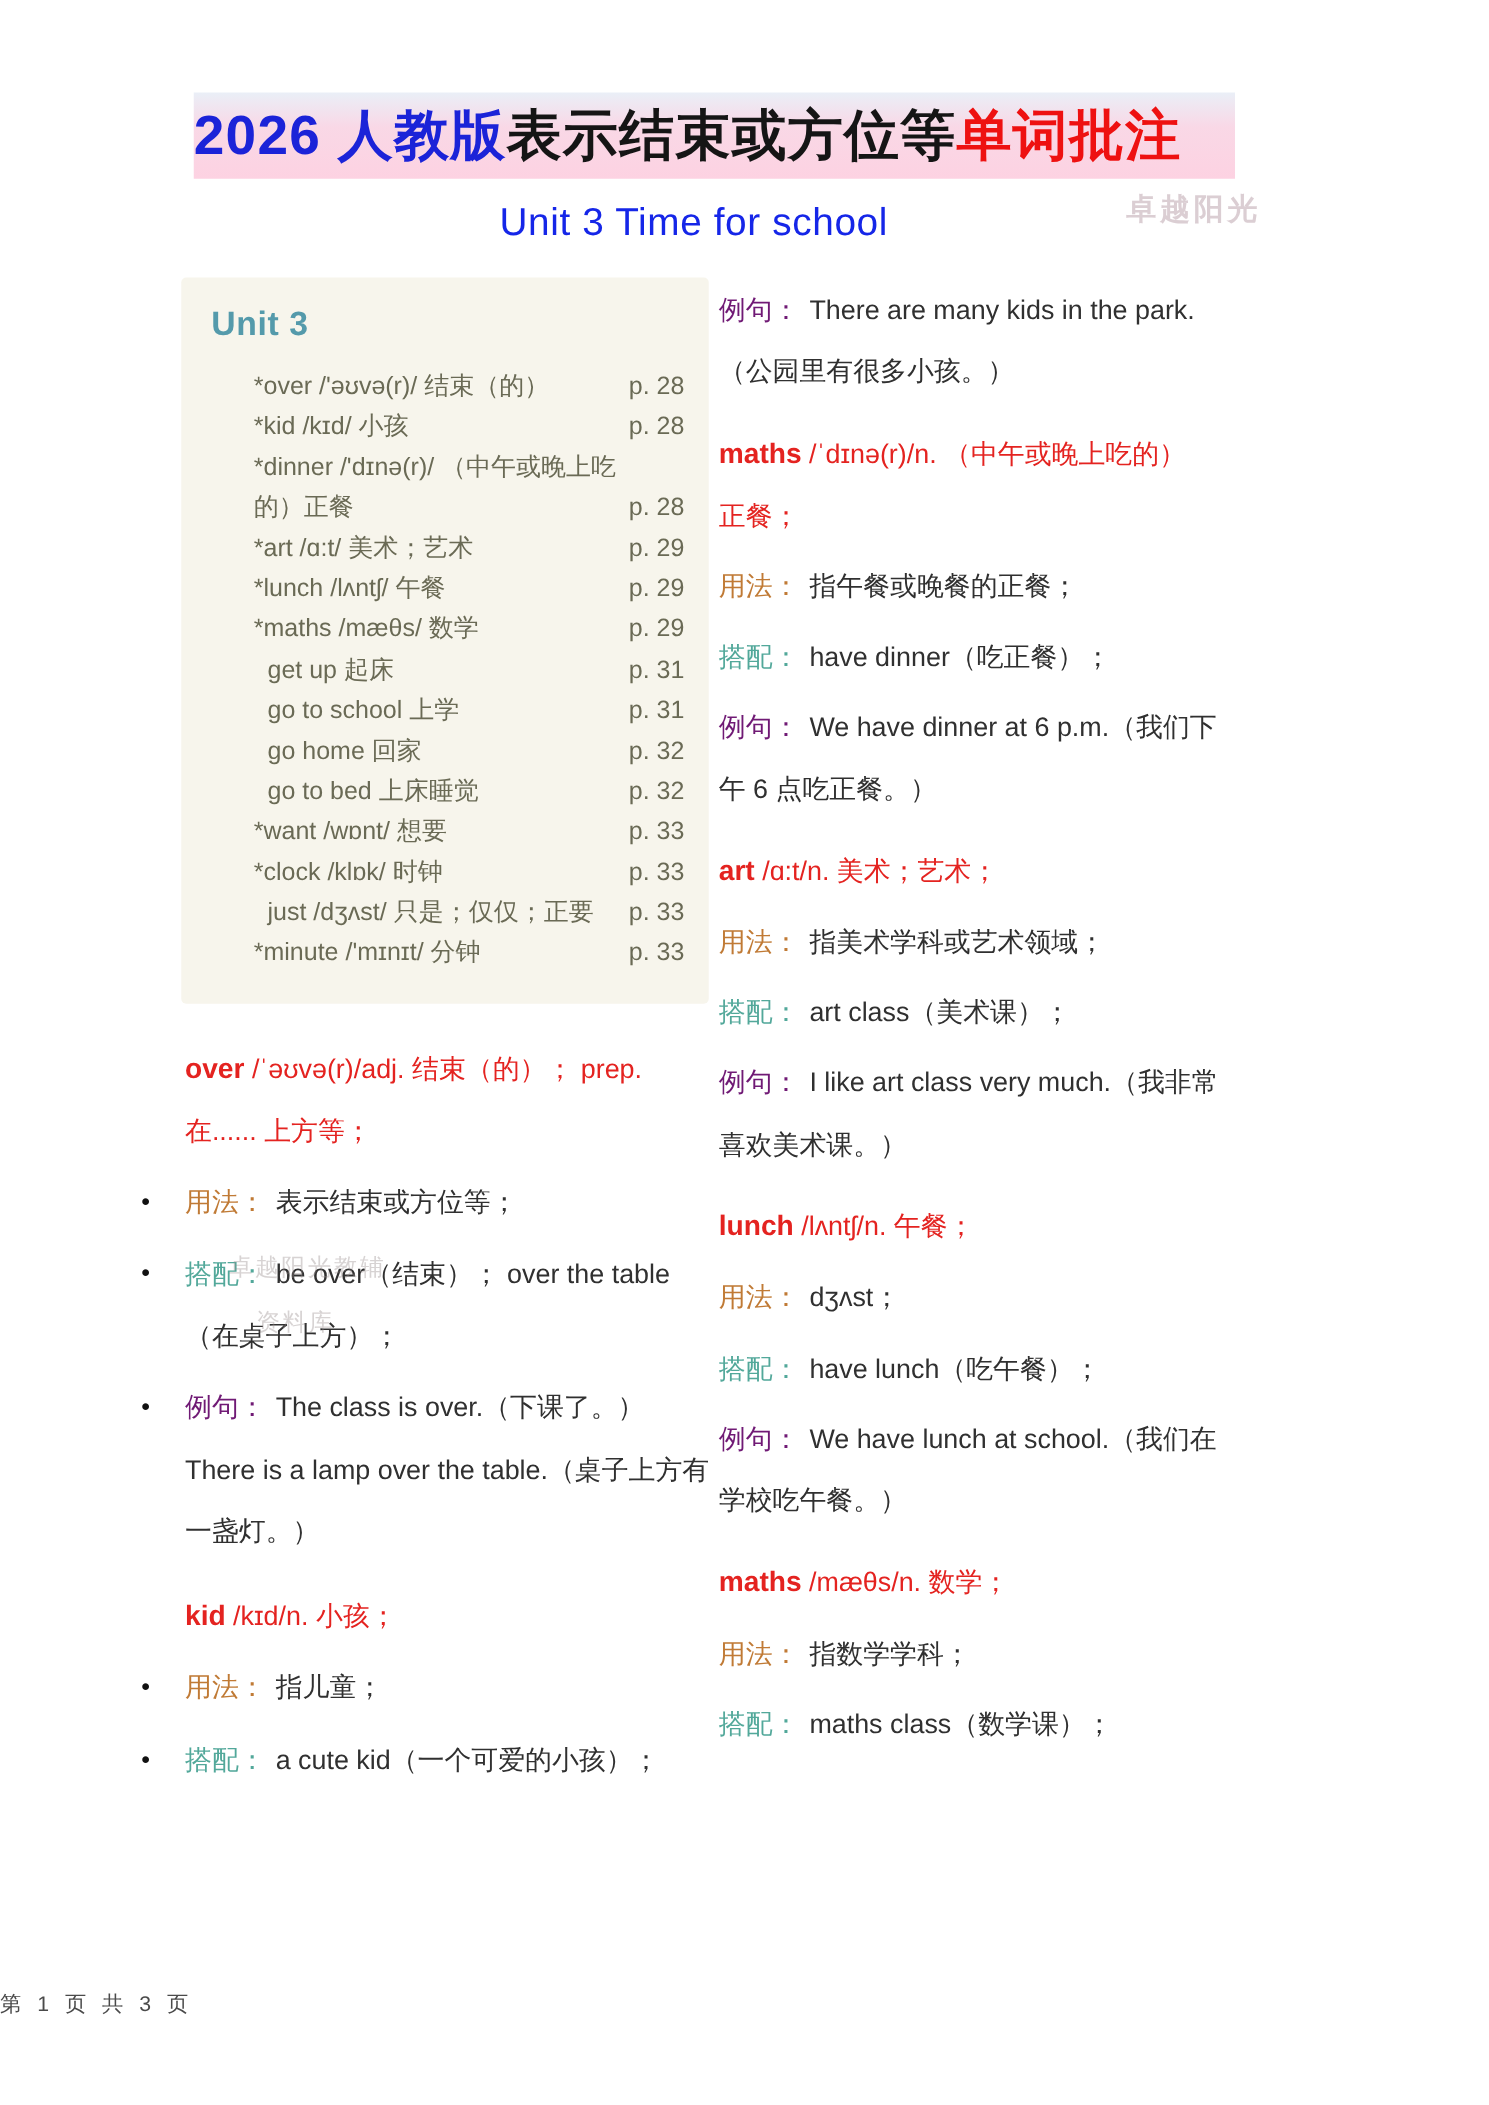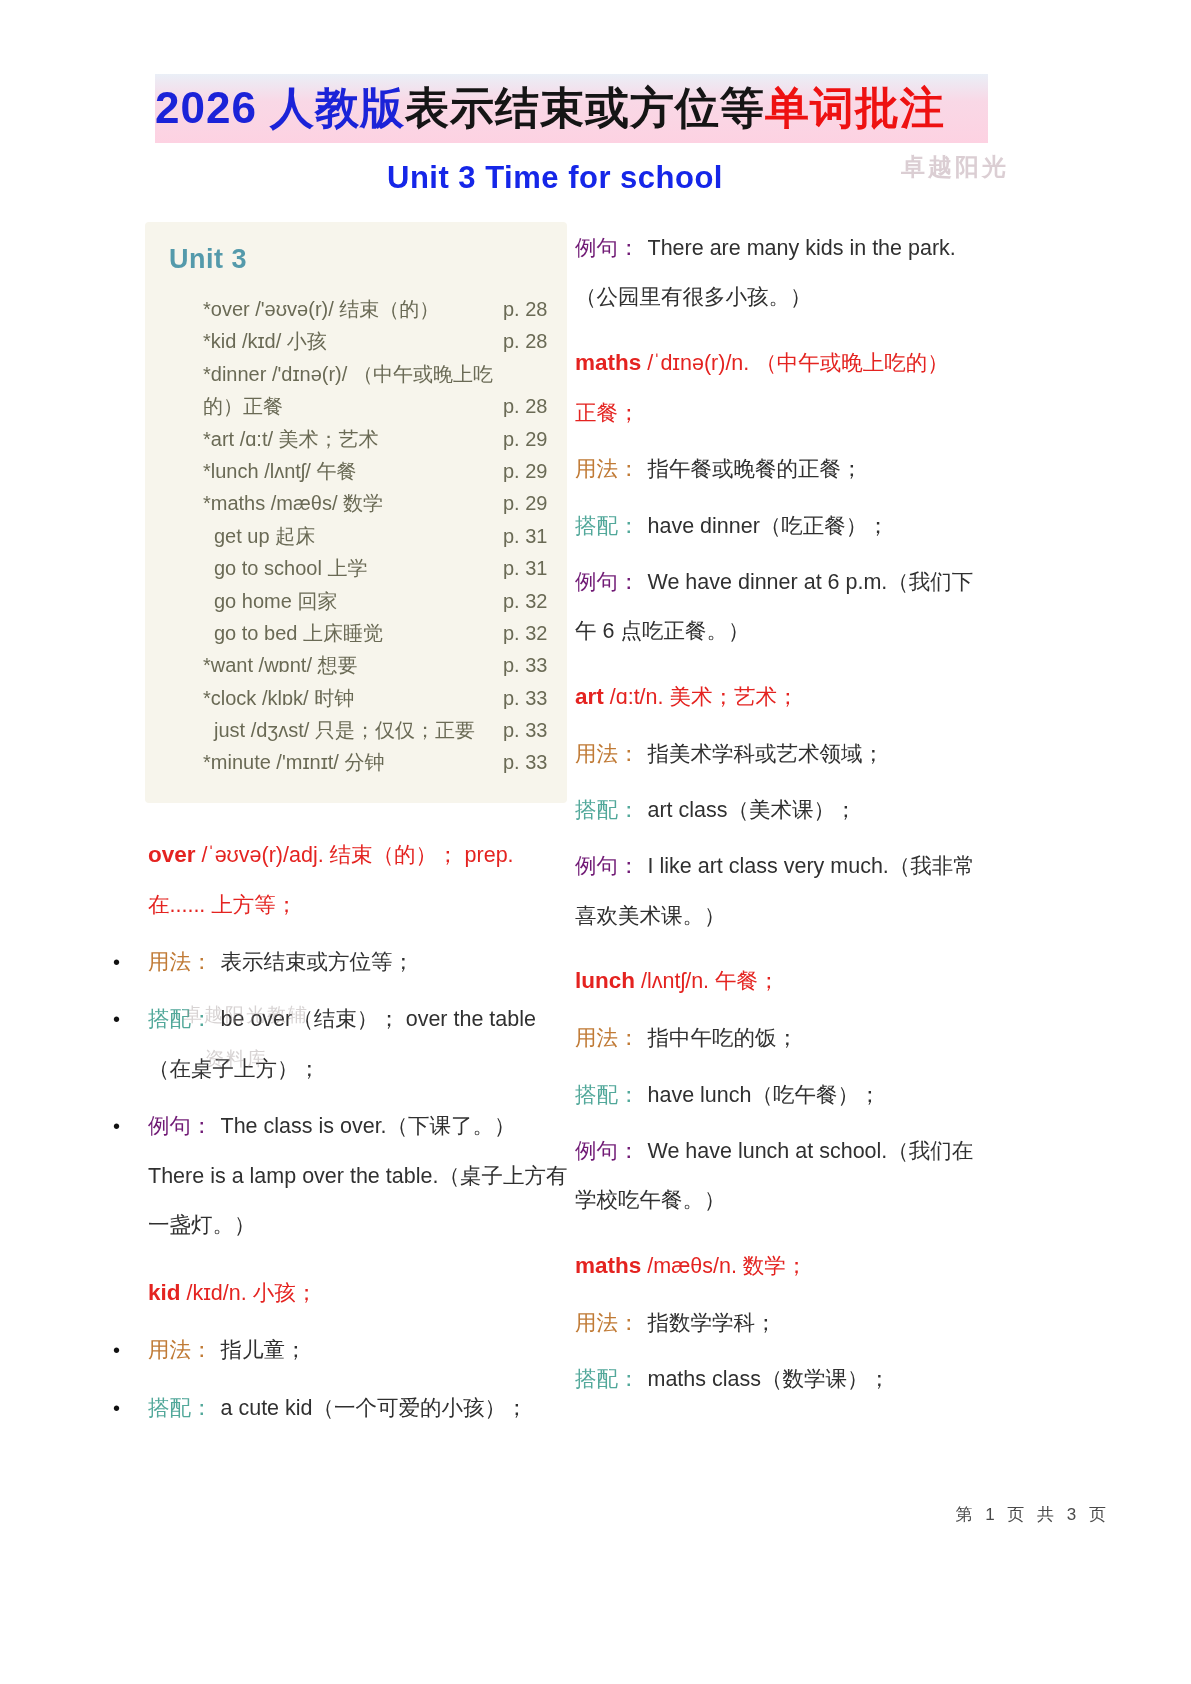--- a/index.html
+++ b/index.html
@@ -17,21 +17,21 @@
   }
   .banner .b-blue{color:#1b23d8;}
   .banner .b-black{color:#151515;}
   .banner .b-red{color:#ee1111;}
   .wm-top{
     position:absolute;left:901px;top:151px;font-size:24px;font-weight:bold;
     color:rgba(190,165,175,0.55);letter-spacing:3px;
   }
   .subtitle{
     position:absolute;left:0;top:160px;width:1110px;text-align:center;
-    font-size:31px;font-weight:bold;color:#1526e8;letter-spacing:0.5px;
+    font-size:31px;font-weight:normal;color:#1526e8;letter-spacing:0.5px;
   }
   
   .left-col{position:absolute;left:110px;top:222px;width:458px;}
   .scan{
     margin-left:35px;width:422px;box-sizing:border-box;
     background:#f7f5ec;border-radius:4px;
     padding:18px 12px 24px 22px;color:#6a6a55;
   }
   .scan-heading{color:#549aab;font-size:27px;font-weight:bold;margin:4px 0 18px 2px;letter-spacing:0.5px;}
   .entry{display:flex;align-items:flex-end;font-size:20px;line-height:1.62;margin-left:36px;}
@@ -56,21 +56,21 @@
   .right-col{position:absolute;left:575px;top:224px;width:416px;}
   .right-col .para{padding-left:0;margin-bottom:7px;}
   .right-col .para.head{margin-top:14px;}
   
   .wm-mid{
     position:absolute;left:183px;top:993px;font-size:19px;
     color:rgba(150,140,140,0.38);line-height:2.3;letter-spacing:2px;
   }
   .wm-mid .wm-line2{display:block;padding-left:22px;}
   .footer{
-    position:absolute;left:0;top:1503px;width:1110px;text-align:right;
+    position:absolute;left:0;top:1592px;width:1110px;text-align:left;
     font-size:17px;color:#4a4a4a;letter-spacing:4px;
   }
 </style>
 </head>
 <body>
 
 <div class="banner">
     <span class="b-blue">2026 人教版</span>
     <span class="b-black">表示结束或方位等</span>
     <span class="b-red">单词批注</span>
@@ -160,21 +160,21 @@
   <div class="para"><span class="lbl lbl-usage">用法：</span><span>指午餐或晚餐的正餐；</span></div>
   <div class="para"><span class="lbl lbl-collo">搭配：</span><span>have dinner（吃正餐）；</span></div>
   <div class="para"><span class="lbl lbl-example">例句：</span><span>We have dinner at 6 p.m.（我们下午 6 点吃正餐。）</span></div>
 
   <div class="para head"><span class="hw">art</span><span> /ɑ:t/n. 美术；艺术；</span></div>
   <div class="para"><span class="lbl lbl-usage">用法：</span><span>指美术学科或艺术领域；</span></div>
   <div class="para"><span class="lbl lbl-collo">搭配：</span><span>art class（美术课）；</span></div>
   <div class="para"><span class="lbl lbl-example">例句：</span><span>I like art class very much.（我非常喜欢美术课。）</span></div>
 
   <div class="para head"><span class="hw">lunch</span><span> /lʌntʃ/n. 午餐；</span></div>
-  <div class="para"><span class="lbl lbl-usage">用法：</span><span>指中午吃的饭；</span></div>
+  <div class="para"><span class="lbl lbl-usage">用法：</span><span>dʒʌst；</span></div>
   <div class="para"><span class="lbl lbl-collo">搭配：</span><span>have lunch（吃午餐）；</span></div>
   <div class="para"><span class="lbl lbl-example">例句：</span><span>We have lunch at school.（我们在学校吃午餐。）</span></div>
 
   <div class="para head"><span class="hw">maths</span><span> /mæθs/n. 数学；</span></div>
   <div class="para"><span class="lbl lbl-usage">用法：</span><span>指数学学科；</span></div>
   <div class="para"><span class="lbl lbl-collo">搭配：</span><span>maths class（数学课）；</span></div>
 </div>
 
 <div class="footer">第 1 页 共 3 页</div>
 

